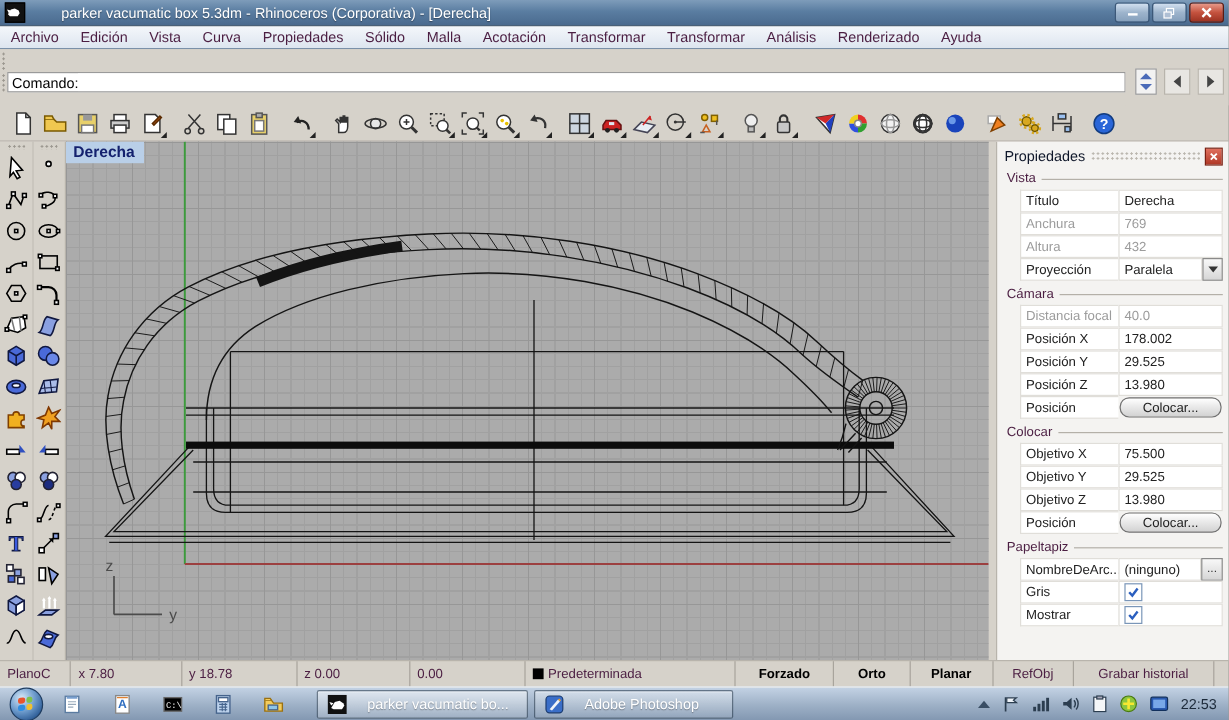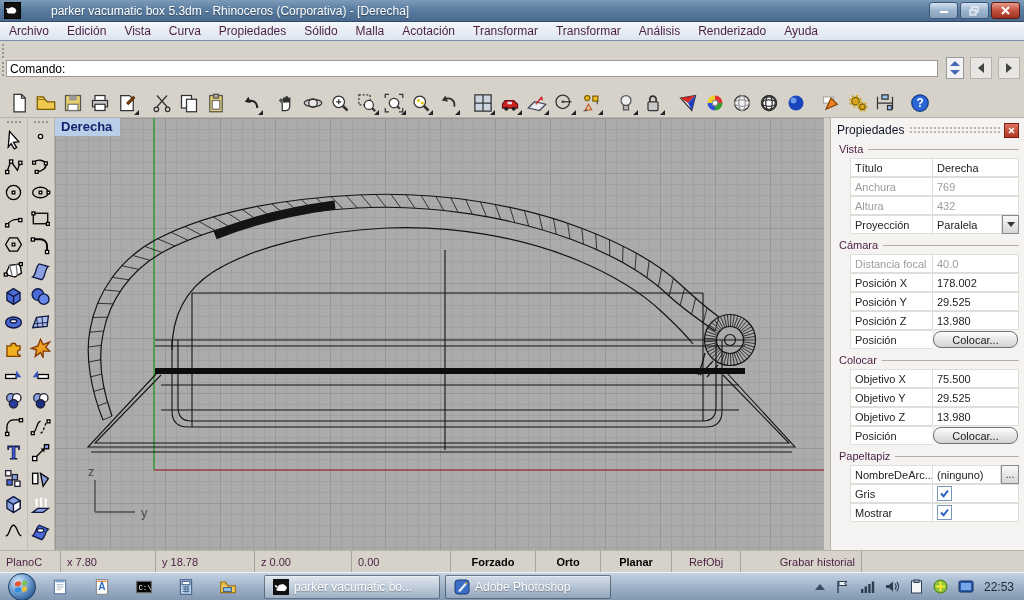--- a/index.html
+++ b/index.html
@@ -105,21 +105,21 @@
   
   .taskbar{left:0;top:572px;width:1024px;height:28px;
     background:linear-gradient(#c3d2e4,#9db0c6 55%,#8398b2);border-top:1px solid #e8f0f8;box-sizing:border-box;
     display:flex;align-items:center;color:#fff;font-size:12px;}
   .orb{width:26px;height:26px;border-radius:50%;margin:0 14px 0 8px;flex:none;position:relative;
     background:radial-gradient(circle at 35% 30%,#d8eaf8,#6d9bcc 45%,#2b5a94 80%);border:1px solid #1e3c60;}
   .flag{position:absolute;left:6px;top:7px;width:12px;height:11px;display:grid;grid-template-columns:1fr 1fr;grid-template-rows:1fr 1fr;gap:1px;transform:skewY(-6deg);}
   .flag i{border-radius:2px;}
   .ql{display:flex;gap:22px;margin-right:26px;}
   .qlicon{width:20px;height:20px;display:flex;align-items:center;justify-content:center;}
-  .task{height:22px;display:flex;align-items:center;gap:5px;padding:0 8px;margin-right:5px;border-radius:2px;
+  .task{height:22px;display:flex;align-items:center;gap:17px;padding:0 8px;margin-right:5px;border-radius:2px;
     border:1px solid rgba(20,40,60,.55);background:linear-gradient(rgba(255,255,255,.34),rgba(255,255,255,.10));
     box-shadow:inset 0 1px 0 rgba(255,255,255,.4);white-space:nowrap;overflow:hidden;text-shadow:0 1px 1px rgba(0,0,0,.35);}
   .task.active{background:linear-gradient(rgba(255,255,255,.5),rgba(255,255,255,.2));}
   .task .ticon{width:16px;height:16px;flex:none;}
   .tray{margin-left:auto;display:flex;align-items:center;gap:10px;padding-right:10px;color:#24364c;}
   .clock{color:#1c2a3a;font-size:12px;}
   .caret-up{width:0;height:0;border-left:5px solid transparent;border-right:5px solid transparent;border-bottom:6px solid #3a4e64;}
 </style>
 </head>
 <body>
@@ -932,33 +932,37 @@
       </div>
     <div class="seg" style="width:86px;">
         <span>y 18.78</span>
       </div>
     <div class="seg" style="width:84px;">
         <span>z 0.00</span>
       </div>
     <div class="seg" style="width:86px;">
         <span>0.00</span>
       </div>
+    <div class="seg" style="width:168px;">
+        <span class="swatch"></span>
+        <span>Predeterminada</span>
+      </div>
     <div class="seg center bold3" style="width:72px;">
         <span>Forzado</span>
       </div>
     <div class="seg center bold3" style="width:52px;">
         <span>Orto</span>
       </div>
     <div class="seg center bold3" style="width:58px;">
         <span>Planar</span>
       </div>
     <div class="seg center" style="width:56px;">
         <span>RefObj</span>
       </div>
-    <div class="seg center" style="width:108px;justify-content:flex-end;">
+    <div class="seg center" style="width:108px;">
         <span>Grabar historial</span>
       </div>
     <div class="seg" style="flex:1;border-right:none;"></div>
   </div>
 
   <div class="abs taskbar">
     <div class="orb">
       <div class="flag">
         <i style="background:#e8552f;"></i>
           <i style="background:#7ec24c;"></i>

